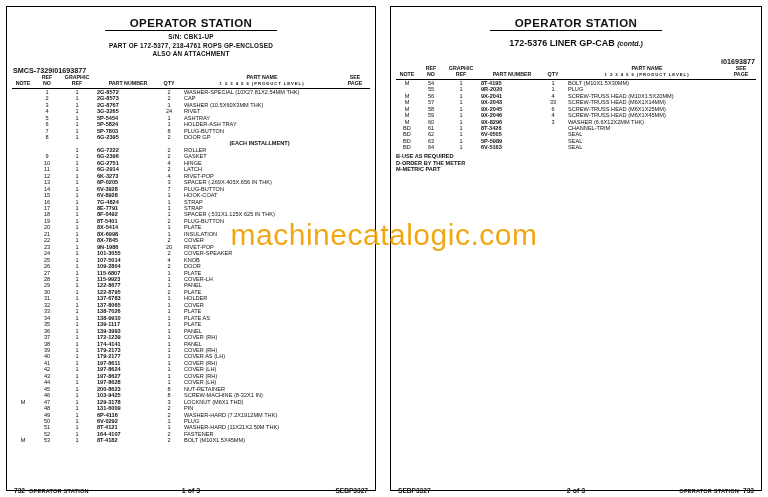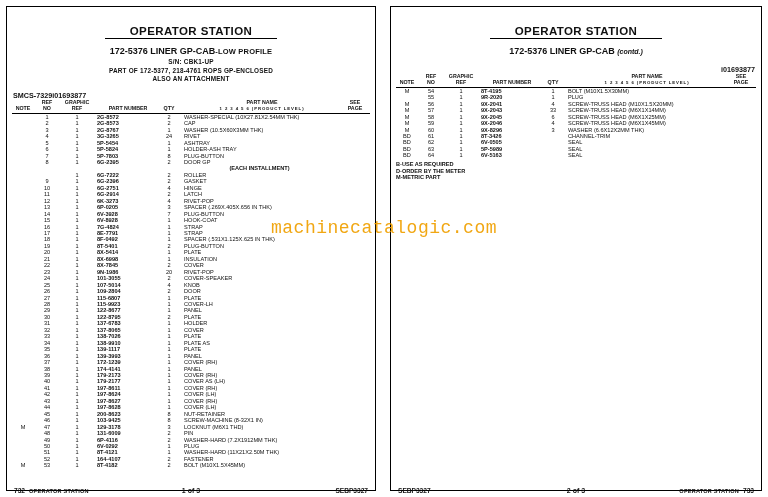--- a/index.html
+++ b/index.html
@@ -7,21 +7,21 @@
     width:768px;height:497px;background:#ffffff;
     font-family:"Liberation Sans", sans-serif;
     color:#111;
     overflow:hidden;
     position:relative;
   }
   .page{
     position:absolute;top:6px;bottom:6px;
     border:1px solid #000;
     box-sizing:border-box;
-    padding:12px 5px 0 5px;
+    padding:4px 5px 0 5px;
   }
   .page-left{left:6px;width:370px;}
   .page-right{left:390px;width:372px;}
 
   .doc-title{
     text-align:center;
     font-size:11.5px;
     font-weight:bold;
     letter-spacing:.4px;
     margin-top:6px;
@@ -88,43 +88,39 @@
   .pf-l .lbl{font-size:5.6px;font-weight:bold;margin-left:4px;letter-spacing:.2px;}
   .pf-c{position:absolute;left:0;right:0;bottom:0;text-align:center;font-size:7px;font-weight:bold;}
   .pf-r{position:absolute;right:2px;bottom:0;font-size:6.6px;font-weight:bold;}
   .pf-r .lbl{font-size:5.6px;font-weight:bold;margin-right:4px;letter-spacing:.2px;}
 
   .notes-block{font-size:5.6px;font-weight:bold;line-height:1.2;margin-top:2px;}
 
   .watermark{
     position:absolute;
     left:50%;top:218px;transform:translateX(-50%);
-    font-size:18px;
+    font-size:30px;
     color:#f0a000;
-    font-family:Liberation Mono, monospace;
+    font-family:Liberation Sans, sans-serif;
     letter-spacing:.5px;
     white-space:nowrap;
     opacity:.92;
     pointer-events:none;
     z-index:50;
   }
   .cont{font-style:italic;font-weight:bold;font-size:7px;}
 </style>
 </head>
 <body>
 
 <div class="page page-left">
   <div class="page-inner">
     <div class="doc-title">OPERATOR STATION</div>
     <div class="title-rule"></div>
 
-    <div class="sub-title">
-      <span>172-5376</span>
-      <span>LINER GP-CAB</span><span class="lp">-LOW PROFILE</span>
-    </div>
     <div class="sn-line">S/N: CBK1-UP</div>
     <div class="part-of">PART OF 172-5377, 218-4761 ROPS GP-ENCLOSED</div>
     <div class="also">ALSO AN ATTACHMENT</div>
 
     <div class="meta-row">
       <span>SMCS-7329</span>
       <span>i01693877</span>
     </div>
 
     <table class="parts">

